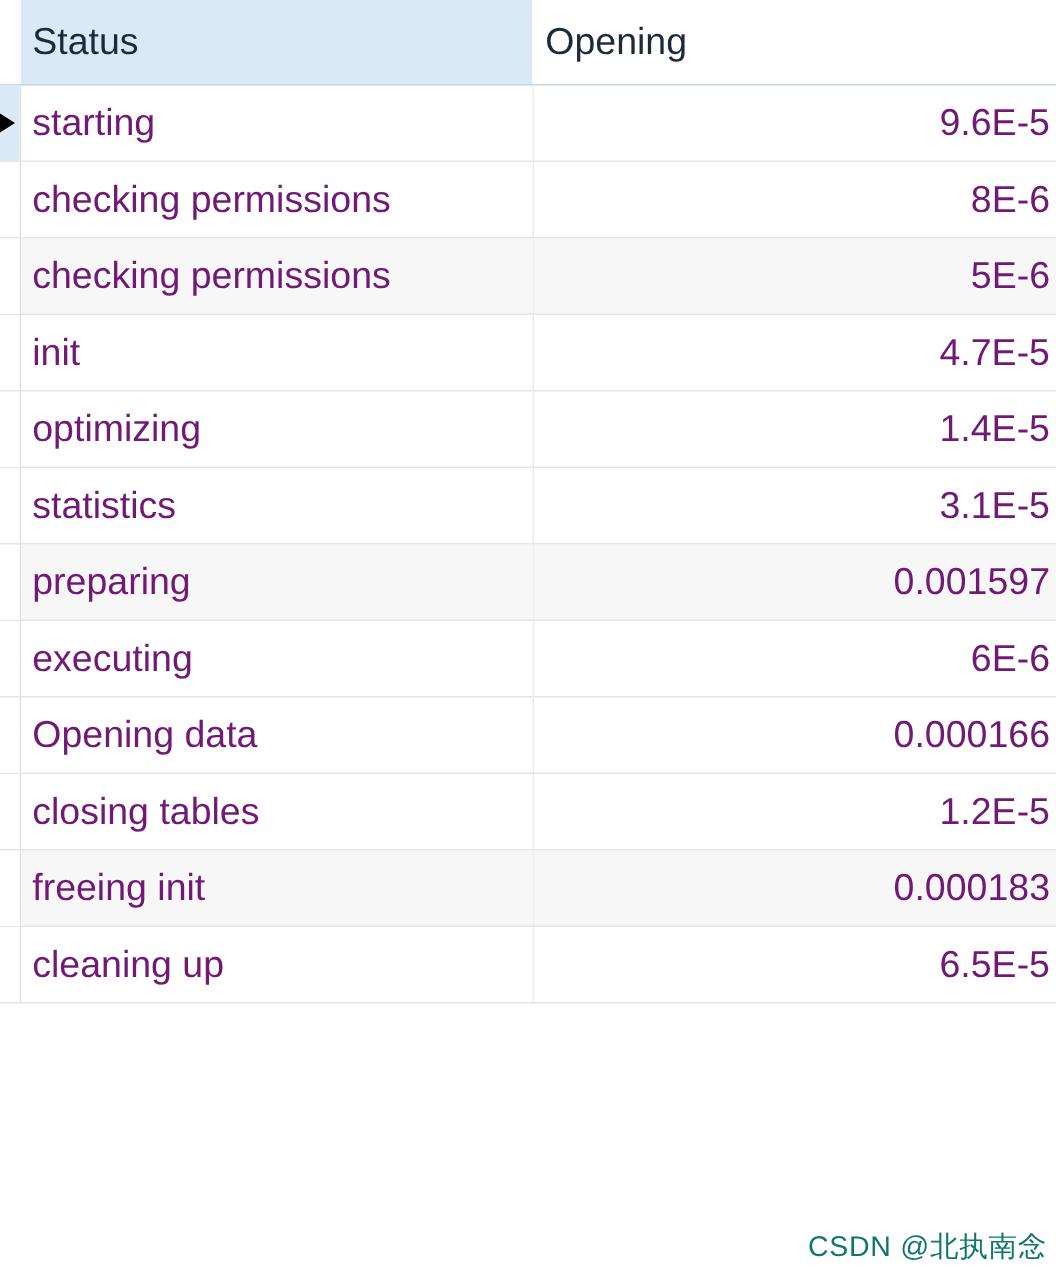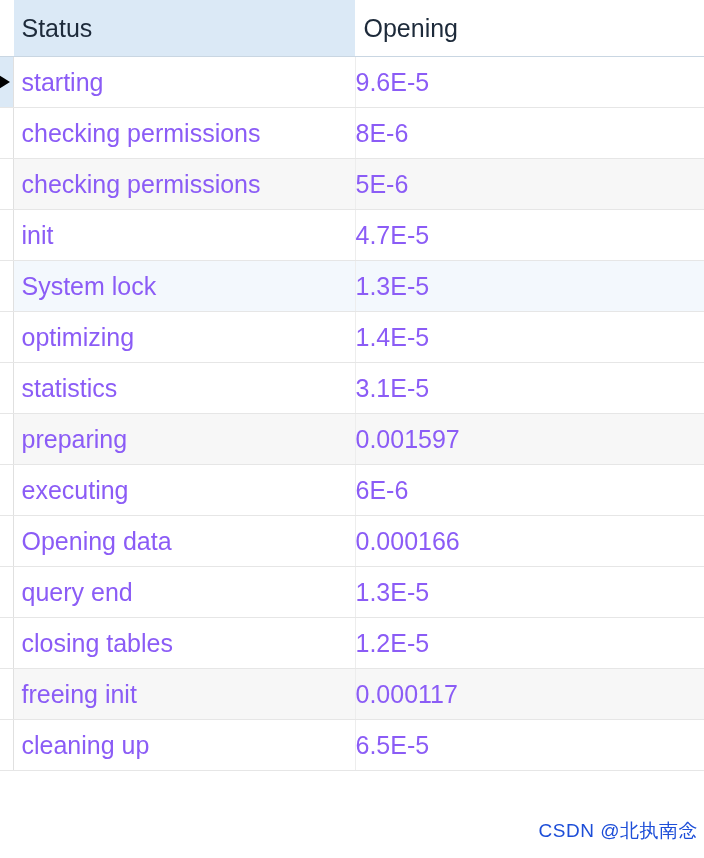--- a/index.html
+++ b/index.html
@@ -66,41 +66,41 @@
   }
 
   
   tbody tr { height: 50px; }
 
   tbody td {
     height: 50px;
     padding: 0;
     margin: 0;
     font-size: 25px;
-    color: #8b5cf6;
+    color: #701a75;
     vertical-align: middle;
     border-bottom: 1px solid #e6e6e6;
     white-space: nowrap;
     overflow: hidden;
   }
 
   td.cell-gutter {
     border-right: 1px solid #e0e0e0;
     background: #ffffff;
     position: relative;
     padding: 0;
   }
   td.cell-status {
     padding-left: 8px;
     text-align: left;
     border-right: 1px solid #ededed;
   }
   td.cell-duration {
     padding-right: 4px;
-    text-align: left;
+    text-align: right;
   }
 
   
   tr.bg-white    td.cell-status,
   tr.bg-white    td.cell-duration { background: #ffffff; }
   tr.bg-gray     td.cell-status,
   tr.bg-gray     td.cell-duration { background: #f7f7f7; }
   tr.bg-blue     td.cell-status,
   tr.bg-blue     td.cell-duration { background: #f3f8fd; }
 
@@ -117,21 +117,21 @@
     border-bottom: 7px solid transparent;
     border-left: 11px solid #000000;
   }
 
   
   #watermark {
     position: absolute;
     right: 6px;
     bottom: 14px;
     font-size: 19px;
-    color: #1d4ed8;
+    color: #0f766e;
     letter-spacing: 0.5px;
     font-family: "Liberation Sans", "DejaVu Sans", sans-serif;
     pointer-events: none;
     white-space: nowrap;
   }
 </style>
 </head>
 <body>
 
 <div id="result-grid">
@@ -167,25 +167,20 @@
         <tr class="bg-gray">
           <td class="cell-gutter"></td>
           <td class="cell-status">checking permissions</td>
           <td class="cell-duration">5E-6</td>
         </tr>
         <tr class="bg-white">
           <td class="cell-gutter"></td>
           <td class="cell-status">init</td>
           <td class="cell-duration">4.7E-5</td>
         </tr>
-        <tr class="bg-blue">
-          <td class="cell-gutter"></td>
-          <td class="cell-status">System lock</td>
-          <td class="cell-duration">1.3E-5</td>
-        </tr>
         <tr class="bg-white">
           <td class="cell-gutter"></td>
           <td class="cell-status">optimizing</td>
           <td class="cell-duration">1.4E-5</td>
         </tr>
         <tr class="bg-white">
           <td class="cell-gutter"></td>
           <td class="cell-status">statistics</td>
           <td class="cell-duration">3.1E-5</td>
         </tr>
@@ -199,32 +194,27 @@
           <td class="cell-status">executing</td>
           <td class="cell-duration">6E-6</td>
         </tr>
         <tr class="bg-white">
           <td class="cell-gutter"></td>
           <td class="cell-status">Opening data</td>
           <td class="cell-duration">0.000166</td>
         </tr>
         <tr class="bg-white">
           <td class="cell-gutter"></td>
-          <td class="cell-status">query end</td>
-          <td class="cell-duration">1.3E-5</td>
-        </tr>
-        <tr class="bg-white">
-          <td class="cell-gutter"></td>
           <td class="cell-status">closing tables</td>
           <td class="cell-duration">1.2E-5</td>
         </tr>
         <tr class="bg-gray">
           <td class="cell-gutter"></td>
           <td class="cell-status">freeing init</td>
-          <td class="cell-duration">0.000117</td>
+          <td class="cell-duration">0.000183</td>
         </tr>
         <tr class="bg-white">
           <td class="cell-gutter"></td>
           <td class="cell-status">cleaning up</td>
           <td class="cell-duration">6.5E-5</td>
         </tr>
       </tbody>
   </table>
 
   <div id="watermark">CSDN @北执南念</div>

